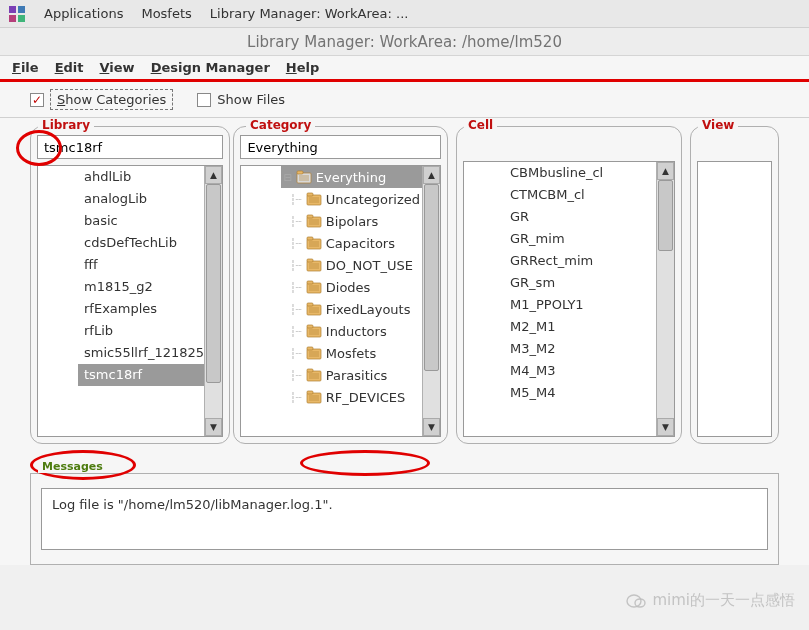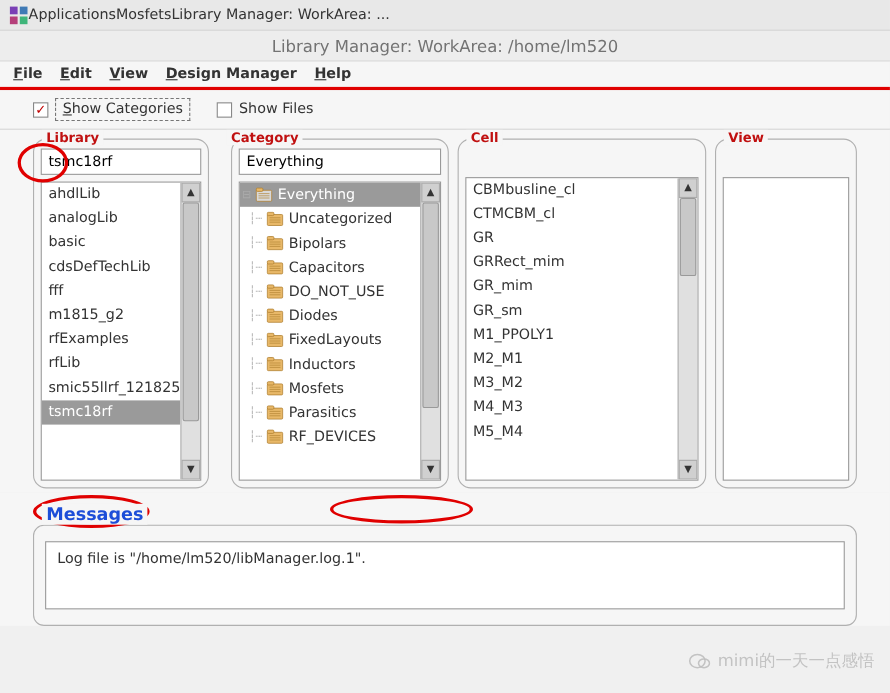--- a/index.html
+++ b/index.html
@@ -1,60 +1,60 @@
 <!DOCTYPE html>
 <html><head>
 <meta charset="utf-8">
 <style>
   * { box-sizing: border-box; margin: 0; padding: 0; }
   body { font-family: "DejaVu Sans", "Liberation Sans", sans-serif; font-size: 13px; background: #f0f0f0; color: #333; width: 809px; height: 630px; overflow: hidden; position: relative; }
   
-  .topbar { height: 28px; background: #e8e8e8; border-bottom: 1px solid #d0d0d0; display: flex; align-items: center; padding: 0 8px; }
+  .topbar { height: 28px; background: #e8e8e8; border-bottom: 1px solid #d0d0d0; display: flex; align-items: center; padding: 0 8px; gap: 18px; }
   .topbar-logo { width: 18px; height: 18px; }
   .topbar-item { cursor: default; }
   
   .window-title { height: 28px; background: #ededed; display: flex; align-items: center; justify-content: center; font-size: 15px; color: #737373; border-bottom: 1px solid #d5d5d5; }
   
   .menubar { height: 26px; background: #f6f6f6; display: flex; align-items: center; gap: 16px; padding: 0 12px; border-bottom: 3px solid #e00000; font-weight: bold; }
   .menu-item { cursor: default; }
   .menu-item .ul { text-decoration: underline; }
   
   .checkrow { height: 36px; background: #f6f6f6; display: flex; align-items: center; gap: 24px; padding: 4px 30px; border-bottom: 1px solid #d0d0d0; }
   .chk-group { display: inline-flex; align-items: center; gap: 6px; position: relative; }
   .chk { width: 14px; height: 14px; border: 1px solid #888; background: #fff; display: inline-flex; align-items: center; justify-content: center; }
   .chk.checked::after { content: "✓"; font-size: 12px; color: #c00000; font-weight: bold; line-height: 1; }
   .dashed-box { border: 1px dashed #777; padding: 2px 6px; }
   
   .panels { display: flex; gap: 8px; padding: 8px 30px 4px 30px; background: #f6f6f6; height: 330px; }
   .panel { display: flex; flex-direction: column; position: relative; }
-  .panel-lib { width: 160px; }
+  .panel-lib { width: 200px; }
   .panel-cat { width: 210px; align-items: flex-end; }
   .panel-cell { width: 226px; }
   .panel-view { flex: 1; }
   .panel-header { color: #c01010; font-weight: bold; font-size: 12px; background: #f6f6f6; padding: 0 4px; position: absolute; top: -8px; left: 8px; }
   .panel-body { border: 1px solid #b0b0b0; flex: 1; padding: 8px 6px 6px 6px; display: flex; flex-direction: column; gap: 6px; border-radius: 12px; }
   .panel-input { height: 24px; border: 1px solid #999; padding: 2px 6px; background: #fff; font-family: inherit; font-size: 13px; }
   .panel-list-wrap { flex: 1; border: 1px solid #999; background: #fff; display: flex; overflow: hidden; }
-  .panel-list { flex: 1; overflow-y: auto; overflow-x: hidden; }
+  .panel-list { flex: 1; overflow-y: auto; overflow-x: hidden; margin-left: 40px; }
   .row { padding: 2px 6px; height: 22px; line-height: 18px; white-space: nowrap; overflow: hidden; }
   .row.sel { background: #9a9a9a; color: #fff; }
   .scrollbar { width: 18px; background: #e0e0e0; display: flex; flex-direction: column; border-left: 1px solid #b0b0b0; }
   .scroll-btn { height: 18px; background: #d0d0d0; border: 1px solid #aaa; display: flex; align-items: center; justify-content: center; font-size: 9px; }
   .scroll-track { flex: 1; position: relative; }
   .scroll-thumb { position: absolute; left: 1px; right: 1px; background: #c8c8c8; border: 1px solid #999; border-radius: 2px; }
   
   .tree-row { padding: 2px 2px; height: 22px; display: flex; align-items: center; gap: 4px; white-space: nowrap; }
   .tree-row.sel { background: #9a9a9a; color: #fff; }
   .tree-row.sel .folder-icon rect:first-child { fill: #d9d9d9; }
   .dots { color: #aaa; font-size: 10px; flex-shrink: 0; }
   .folder-icon { width: 16px; height: 14px; flex-shrink: 0; }
   
   .messages-wrap { padding: 10px 30px 0 30px; background: #f6f6f6; }
-  .messages-header { color: #1d4ed8; font-weight: bold; font-size: 16px; background: #f6f6f6; padding: 0 4px; margin-left: 8px; margin-bottom: -8px; position: relative; z-index: 1; display: inline-block; }
-  .messages-box { border: 1px solid #b0b0b0; padding: 14px 10px; border-radius: 10px; }
+  .messages-header { color: #4d7c0f; font-weight: bold; font-size: 11px; background: #f6f6f6; padding: 0 4px; margin-left: 8px; margin-bottom: -8px; position: relative; z-index: 1; display: inline-block; }
+  .messages-box { border: 1px solid #b0b0b0; padding: 14px 10px; border-radius: 0; }
   .messages-inner { border: 1px solid #999; background: #fff; height: 62px; padding: 8px 10px; }
   
   .watermark { position: absolute; right: 14px; bottom: 20px; color: rgba(190,190,190,0.9); font-size: 15px; display: flex; align-items: center; gap: 6px; pointer-events: none; }
   
   .circle-annot { position: absolute; border: 3px solid #e00000; border-radius: 50%; pointer-events: none; }
 </style>
 </head>
 <body>
 
 <div class="topbar">
@@ -262,22 +262,22 @@
   </div>
 
   <div class="panel panel-cell">
     <span class="panel-header">Cell</span>
     <div class="panel-body">
       <div class="panel-list-wrap" style="margin-top:26px">
         <div class="panel-list" id="cell-list">
             <div class="row">CBMbusline_cl</div>
             <div class="row">CTMCBM_cl</div>
             <div class="row">GR</div>
+            <div class="row">GR_mim</div>
             <div class="row">GRRect_mim</div>
-            <div class="row">GR_mim</div>
             <div class="row">GR_sm</div>
             <div class="row">M1_PPOLY1</div>
             <div class="row">M2_M1</div>
             <div class="row">M3_M2</div>
             <div class="row">M4_M3</div>
             <div class="row">M5_M4</div>
           </div>
         <div class="scrollbar">
           <div class="scroll-btn">▲</div>
           <div class="scroll-track">

